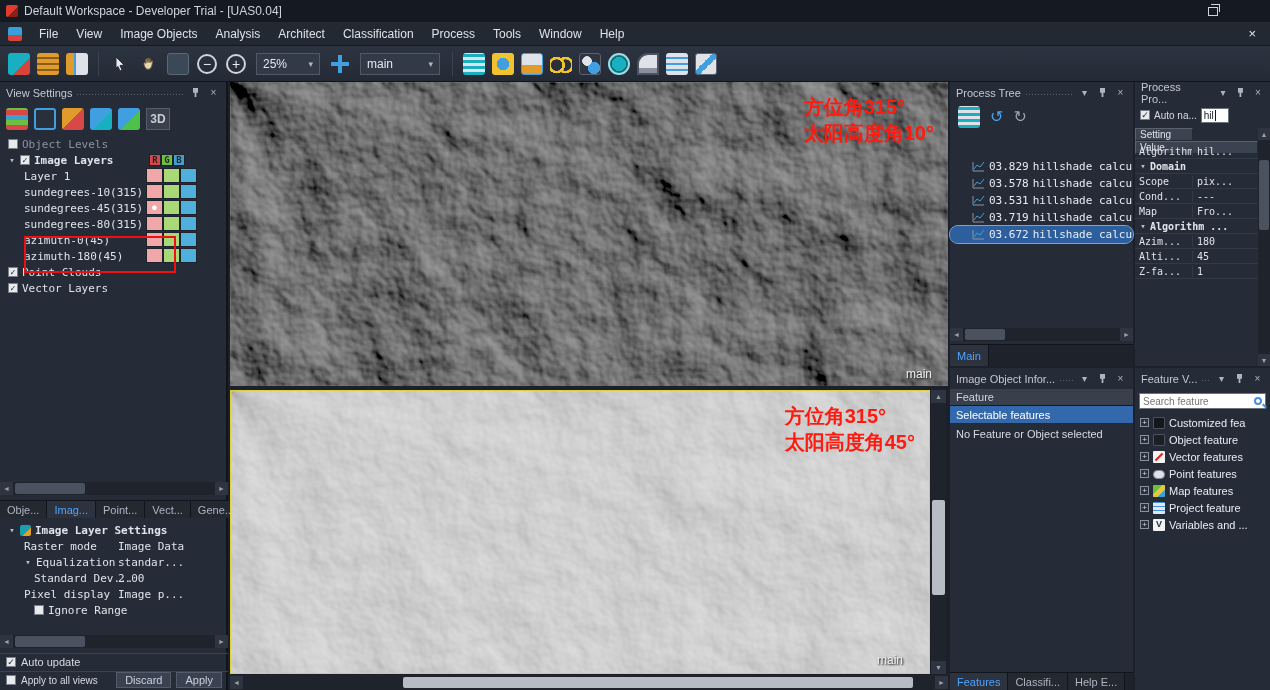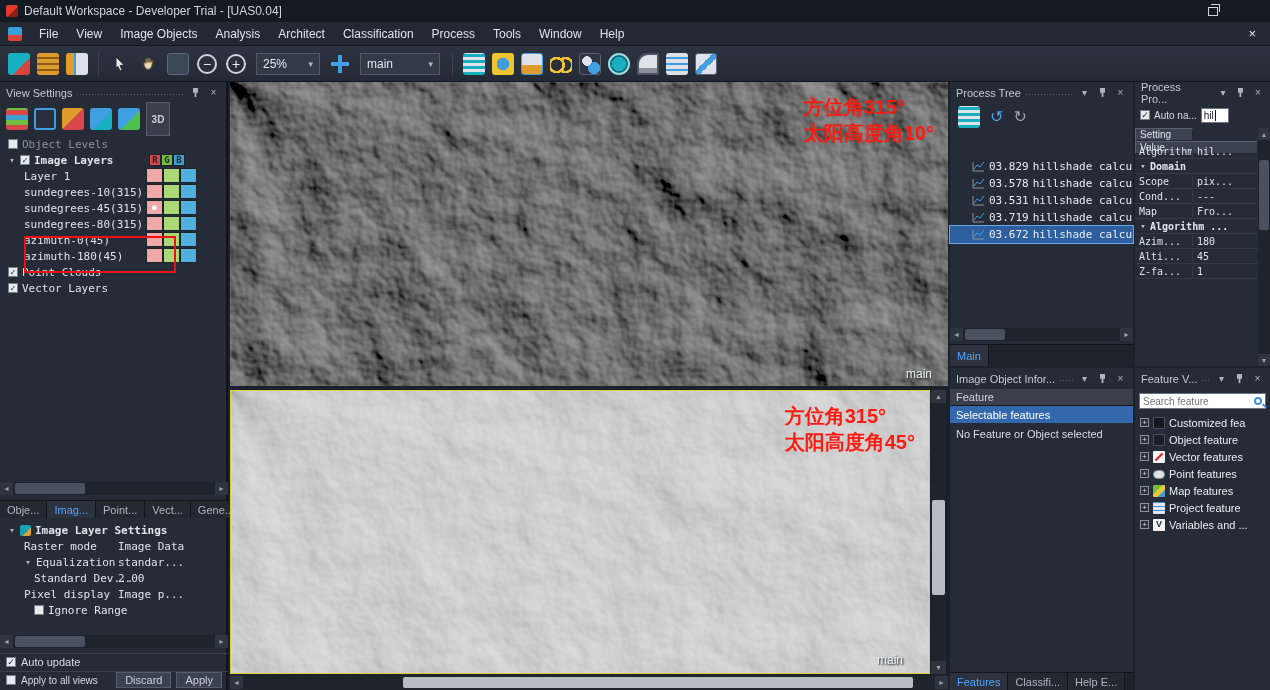--- a/index.html
+++ b/index.html
@@ -53,22 +53,22 @@
     background:repeating-linear-gradient(90deg,#5a6270 0 1px,transparent 1px 3px); }
   .hicon { width:13px; height:12px; display:flex; align-items:center; justify-content:center;
     color:#aeb5c0; font-size:10px; line-height:1; }
   .pin { width:5px; height:9px; background:#aeb5c0;
     clip-path:polygon(0 0,100% 0,100% 52%,68% 52%,68% 100%,32% 100%,32% 52%,0 52%); }
 
   
   #vs-panel { left:0; top:82px; width:228px; height:608px; border-right:2px solid #10141b; }
   #vs-tools { position:absolute; left:0; top:22px; width:228px; height:30px;
     display:flex; align-items:center; gap:6px; padding:0 6px; }
-  .btn3d { width:24px; height:34px; background:#39404c; border:1px solid #565e6c;
-    color:#c8cdd4; font-size:10px; font-weight:bold; display:flex; align-items:center; justify-content:center; }
+  .btn3d { width:24px; height:22px; background:#39404c; border:1px solid #565e6c;
+    color:#c8cdd4; font-size:12px; font-weight:bold; display:flex; align-items:center; justify-content:center; }
   .vst { position:absolute; left:0; top:54px; width:228px;
     font-family:"DejaVu Sans Mono",monospace; font-size:11px; color:#dfe3ea; }
   .trow { height:16px; display:flex; align-items:center; gap:4px; padding-left:8px; position:relative; white-space:nowrap; }
   .trow.dim { color:#8a93a0; }
   .ind1 { padding-left:24px; } .ind2 { padding-left:34px; }
   .exp { width:8px; color:#b9c0cb; font-size:9px; text-align:center; flex:none; }
   .chk { width:10px; height:10px; background:#e8eaee; border:1px solid #767e8a; flex:none;
     display:flex; align-items:center; justify-content:center; font-size:9px; color:#1c212b; line-height:1; }
   .rgbhead { position:absolute; left:149px; top:2px; display:flex; }
   .rgbhead span { width:12px; height:12px; font-size:9px; color:#1d222b; display:flex;
@@ -112,21 +112,21 @@
 
   
   #pt-panel { left:950px; top:82px; width:183px; height:284px; }
   #pt-tools { position:absolute; left:0; top:22px; width:183px; height:26px;
     display:flex; align-items:center; gap:10px; padding:0 8px; }
   .undo { color:#4aa3e8; font-size:16px; line-height:1; }
   .redo { color:#9aa2ae; font-size:16px; line-height:1; }
   .ptlist { position:absolute; left:0; top:48px; width:183px; height:192px; padding-top:28px; }
   .pitem { height:17px; display:flex; align-items:center; gap:4px; padding-left:22px;
     font-family:"DejaVu Sans Mono",monospace; font-size:11px; color:#e8ecf2; white-space:nowrap; }
-  .pitem.selected { background:#2d5f9e; outline:1px solid #6aa6e8; }
+  .pitem.selected { background:#2d5f9e; outline:1px solid #6aa6e8;border-radius:8px; }
 
   
   #oi-panel { left:950px; top:368px; width:183px; height:322px; }
   .colhead { height:17px; background:#39404c; border-bottom:1px solid #151a22;
     display:flex; align-items:center; padding-left:6px; font-size:11px; color:#cfd5dd; }
   .selrow { height:17px; background:#3468ad; color:#fff; display:flex; align-items:center;
     padding-left:6px; font-size:11px; }
   .oi-text { padding:5px 6px; font-size:11px; color:#d6dbe3; }
 
   

